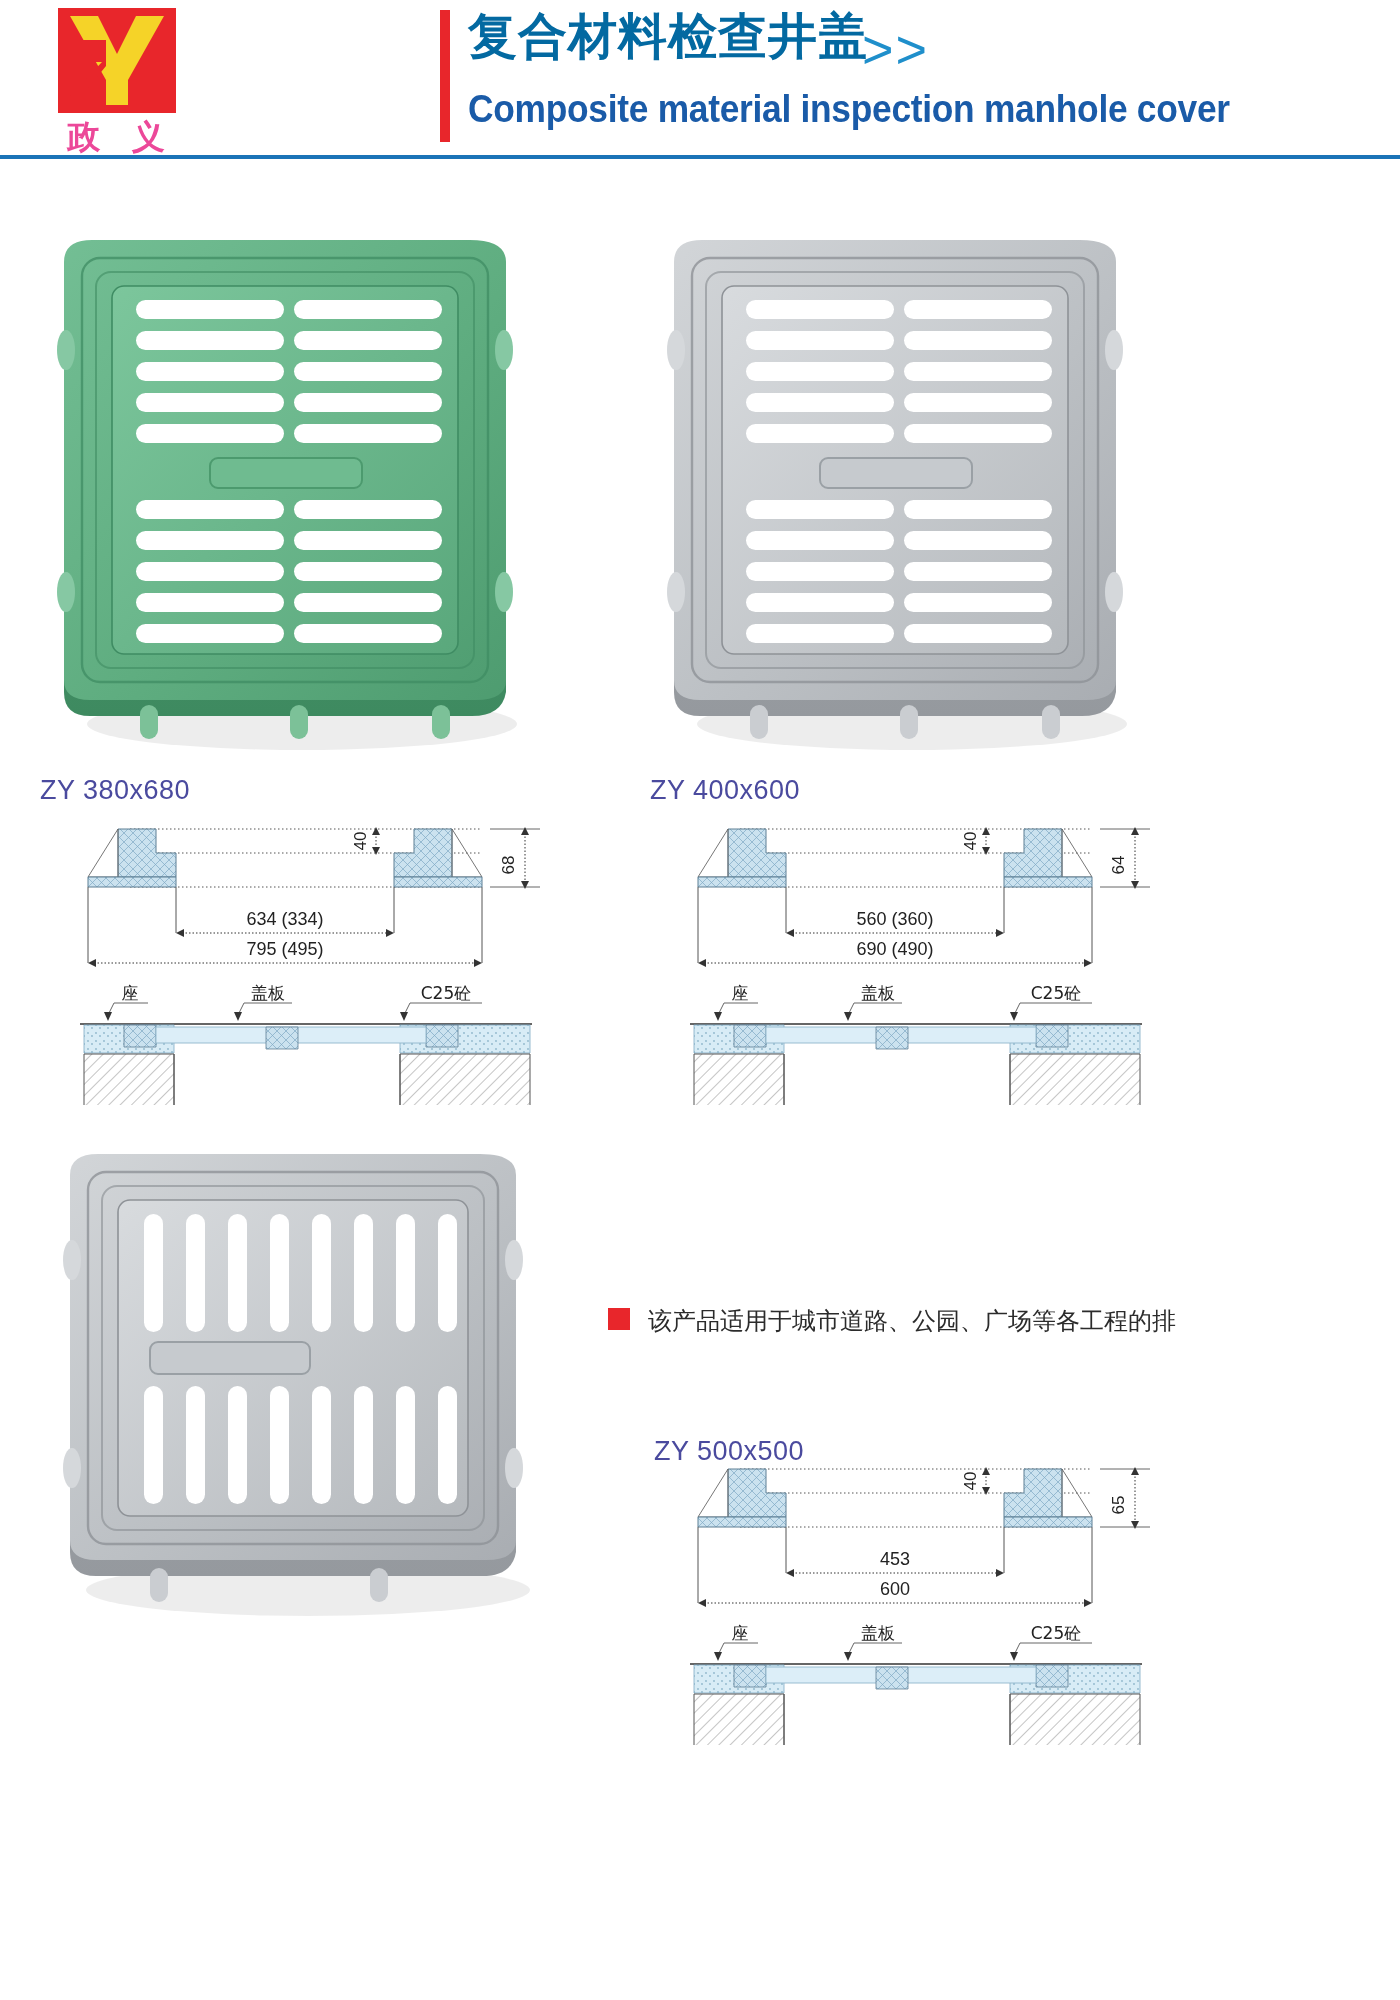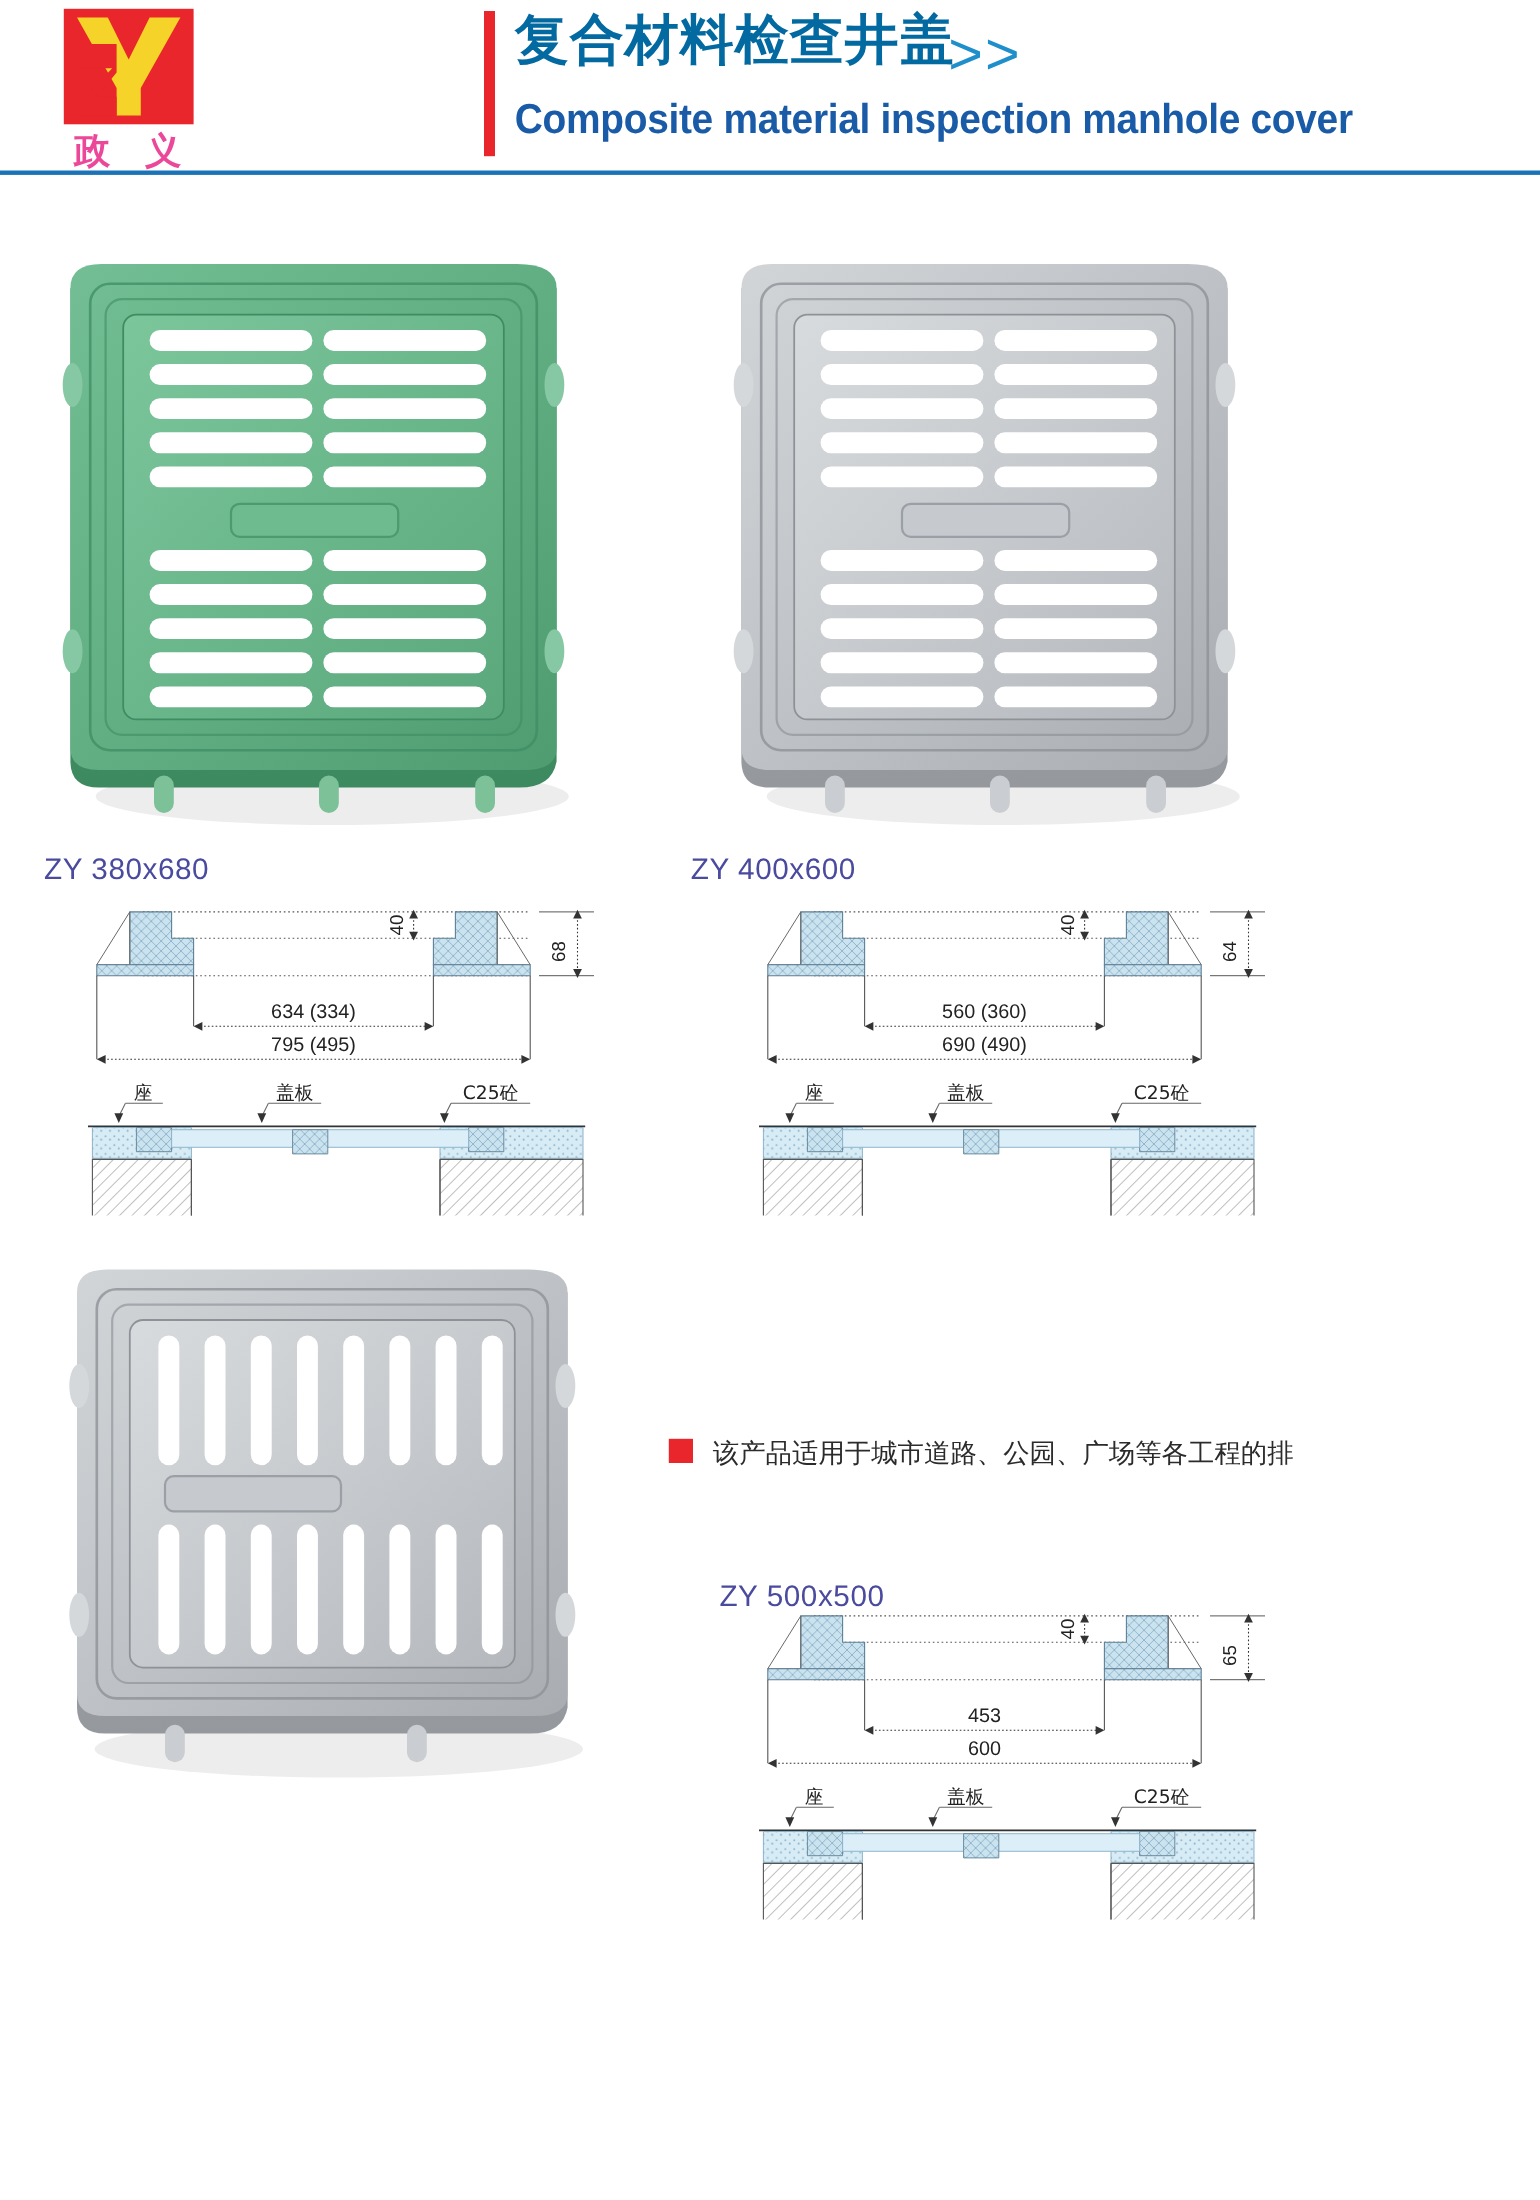--- a/index.html
+++ b/index.html
@@ -294,21 +294,21 @@
           <ellipse cx="464" cy="392" rx="9" ry="20"></ellipse>
       </g>
       <g fill="#CACDD1">
         <rect x="100" y="505" width="18" height="34" rx="9"></rect>
         <rect x="250" y="505" width="18" height="34" rx="9"></rect>
         <rect x="392" y="505" width="18" height="34" rx="9"></rect>
       </g>
     </svg>
   </div>
 
-  <div class="prod-label" style="position:absolute; left:628px; top:615px; width:520px;">ZY 400x600</div>
+  <div class="prod-label" style="position:absolute; left:650px; top:615px; width:520px;">ZY 400x600</div>
 
   <div class="tech" style="left:680px; top:655px;">
     <svg width="470" height="290" viewBox="0 0 470 290">
       <g stroke="#555" fill="none" stroke-width="1" stroke-dasharray="1.5 2.5">
         <line x1="60" y1="14" x2="412" y2="14"></line>
         <line x1="60" y1="38" x2="412" y2="38"></line>
         <line x1="60" y1="72" x2="412" y2="72"></line>
       </g>
       <path d="M48,14 L86,14 L86,38 L106,38 L106,62 L48,62 Z" fill="url(#hx1)" stroke="#5d7f94" stroke-width="1"></path>
       <path d="M18,62 L48,14 L48,62 Z" fill="none" stroke="#666" stroke-width="0.9"></path>

